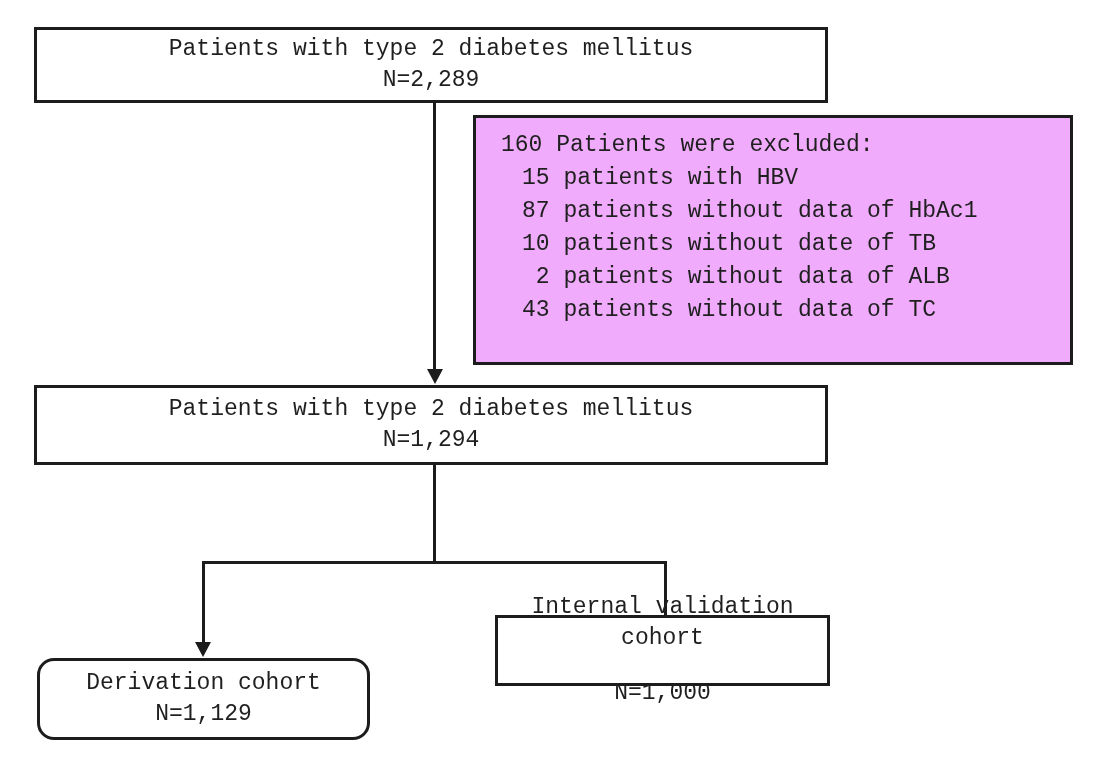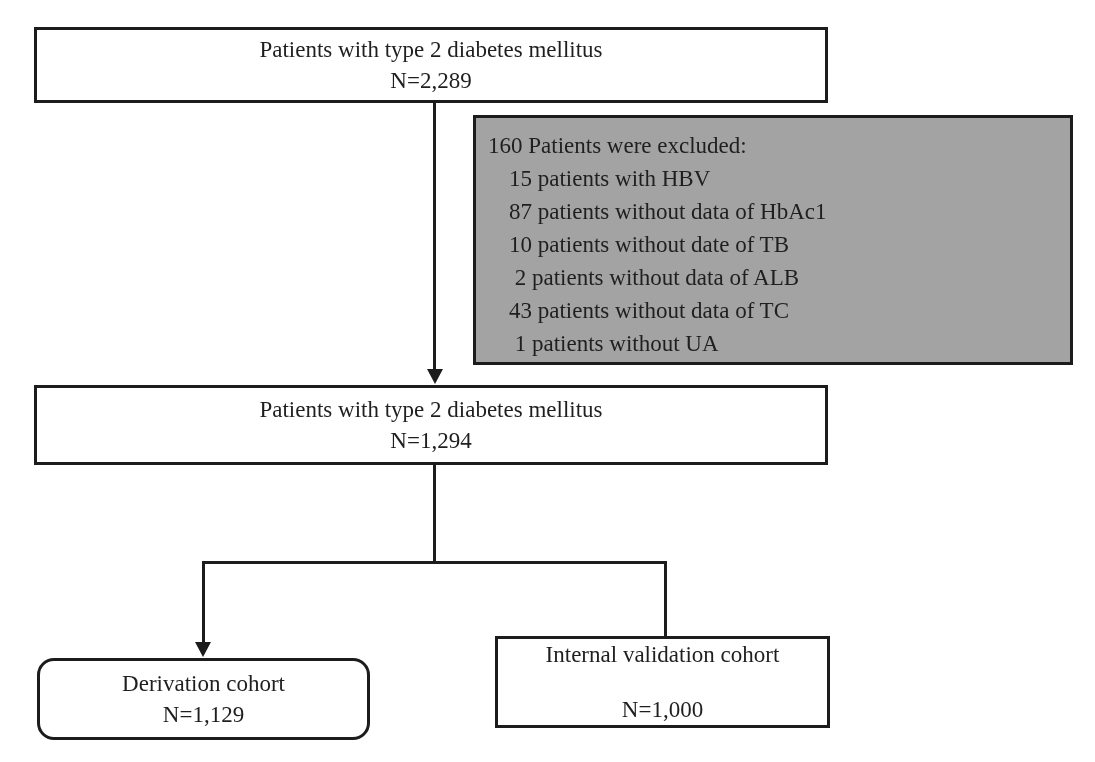--- a/index.html
+++ b/index.html
@@ -5,48 +5,48 @@
   html, body {
     margin: 0;
     padding: 0;
     background: #ffffff;
   }
   .canvas {
     position: relative;
     width: 1095px;
     height: 762px;
     background: #ffffff;
-    font-family: Liberation Serif, serif;
+    font-family: Liberation Mono, monospace;
     color: #1f1f1f;
     overflow: hidden;
   }
   .box {
     position: absolute;
     box-sizing: border-box;
     border: 3px solid #1c1c1c;
     background: #ffffff;
     display: flex;
     flex-direction: column;
     align-items: center;
     justify-content: center;
     text-align: center;
     font-size: 23px;
     line-height: 31px;
   }
   .box-top    { left: 34px;  top: 27px;  width: 794px; height: 76px; }
   .box-mid    { left: 34px;  top: 385px; width: 794px; height: 80px; }
   .box-left   { left: 37px;  top: 658px; width: 333px; height: 82px; border-radius: 17px; }
-  .box-right  { left: 495px; top: 636px; width: 335px; height: 92px; gap: 24px; }
+  .box-right  { left: 495px; top: 615px; width: 335px; height: 71px; gap: 24px; }
   .box-excl {
     position: absolute;
     box-sizing: border-box;
     border: 3px solid #1c1c1c;
-    background: #a3a3a3;
+    background: #f0abfc;
     left: 473px; top: 115px; width: 600px; height: 250px;
-    padding: 11px 10px 0 12px;
+    padding: 11px 10px 0 25px;
     font-size: 23px;
     line-height: 33px;
     text-align: left;
   }
   .excl-item {
     padding-left: 21px;
     white-space: pre;
   }
   .vline {
     position: absolute;
@@ -88,21 +88,20 @@
   <div class="vline stem-top"></div>
   <div class="arrow-down arrow-mid"></div>
 
   <div class="box-excl">
     <div>160 Patients were excluded:</div>
     <div class="excl-item">15 patients with HBV</div>
     <div class="excl-item">87 patients without data of HbAc1</div>
     <div class="excl-item">10 patients without date of TB</div>
     <div class="excl-item"> 2 patients without data of ALB</div>
     <div class="excl-item">43 patients without data of TC</div>
-    <div class="excl-item"> 1 patients without UA</div>
   </div>
 
   <div class="box box-mid">
     <div>Patients with type 2 diabetes mellitus</div>
     <div>N=1,294</div>
   </div>
 
   <div class="vline stem-mid"></div>
   <div class="hline branch"></div>
   <div class="vline drop-left"></div>

